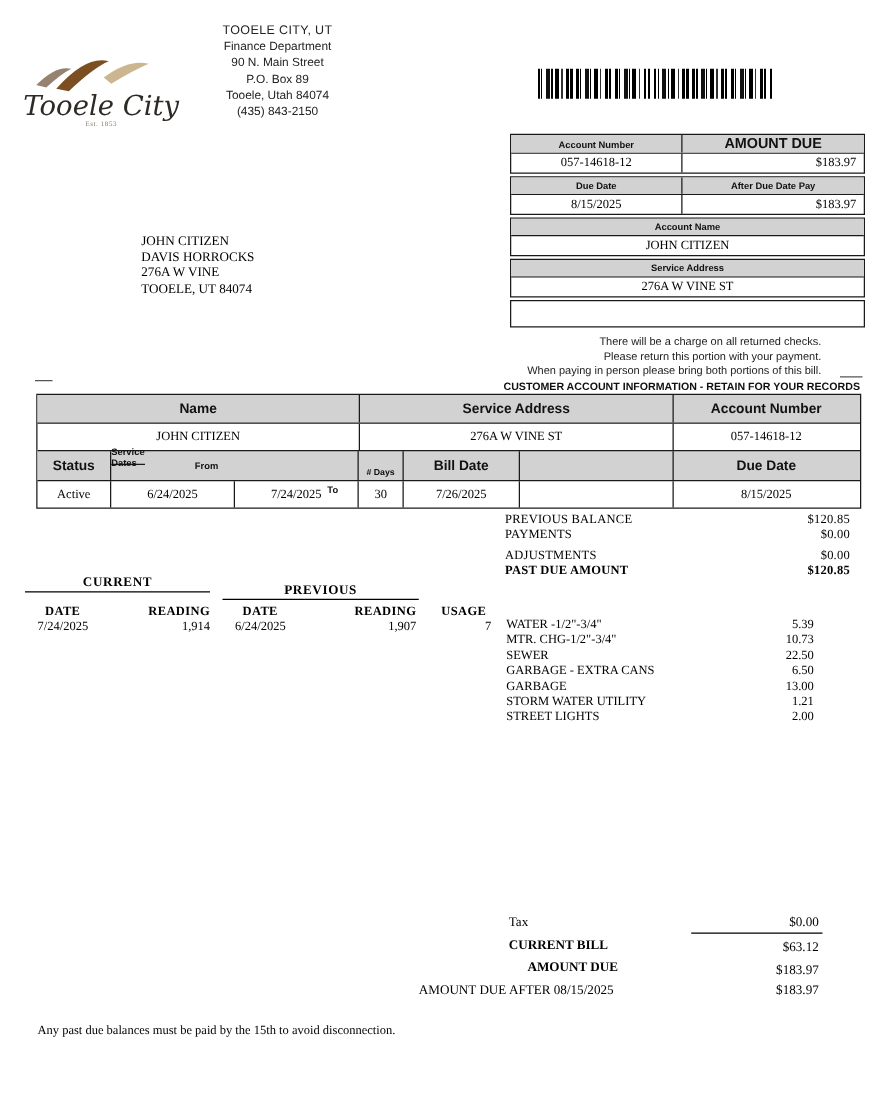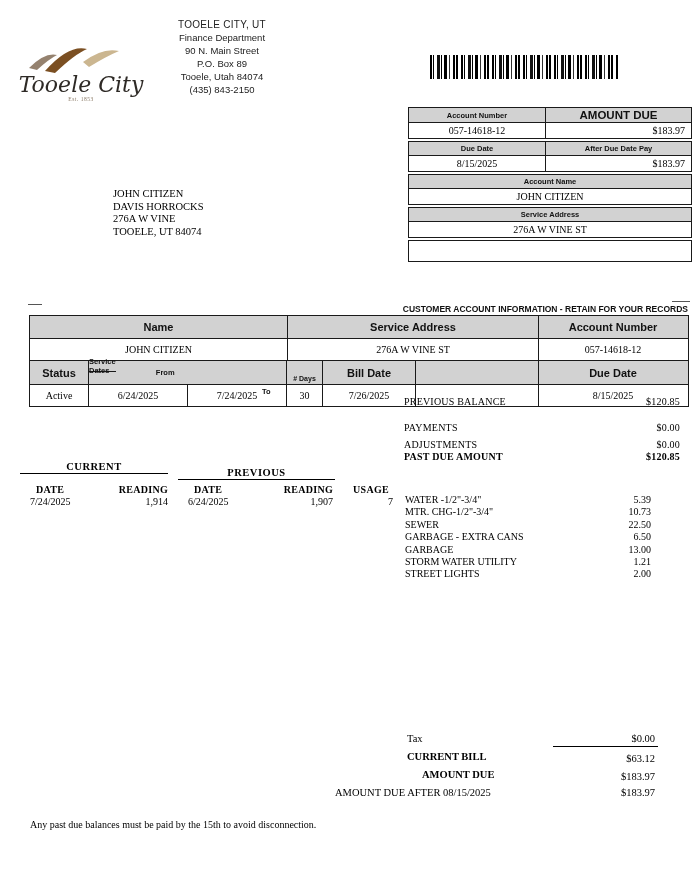--- a/index.html
+++ b/index.html
@@ -174,20 +174,25 @@
     </div>
   </div>
 
   <div class="abs mail-addr">
     <div>JOHN CITIZEN</div>
     <div>DAVIS HORROCKS</div>
     <div>276A W VINE</div>
     <div>TOOELE, UT 84074</div>
   </div>
 
+  <div class="abs notices">
+    <div>There will be a charge on all returned checks.</div>
+    <div>Please return this portion with your payment.</div>
+    <div>When paying in person please bring both portions of this bill.</div>
+  </div>
 
   <div class="abs tear" style="left:28px; top:304px; width:14px;"></div>
   <div class="abs tear" style="left:672px; top:301px; width:18px;"></div>
 
   <div class="abs section-title">CUSTOMER ACCOUNT INFORMATION - RETAIN FOR YOUR RECORDS</div>
 
   <div class="abs acct-table">
     <div class="tr hd-row" style="height:22px">
       <div class="td hd" style="width:257px">Name</div>
       <div class="td hd" style="width:251px">Service Address</div>
@@ -216,21 +221,21 @@
       <div class="td val" style="width:58px">Active</div>
       <div class="td val" style="width:99px">6/24/2025</div>
       <div class="td val" style="width:99px">7/24/2025</div>
       <div class="td val" style="width:36px">30</div>
       <div class="td val" style="width:93px">7/26/2025</div>
       <div class="td val" style="width:123px"></div>
       <div class="td val" style="width:149px">8/15/2025</div>
     </div>
   </div>
 
-  <div class="abs sumrow" style="top:396px">
+  <div class="abs sumrow" style="top:410px">
     <span>PREVIOUS BALANCE</span>
     <span>$120.85</span>
   </div>
   <div class="abs sumrow" style="top:422px">
     <span>PAYMENTS</span>
     <span>$0.00</span>
   </div>
   <div class="abs sumrow" style="top:439px">
     <span>ADJUSTMENTS</span>
     <span>$0.00</span>

